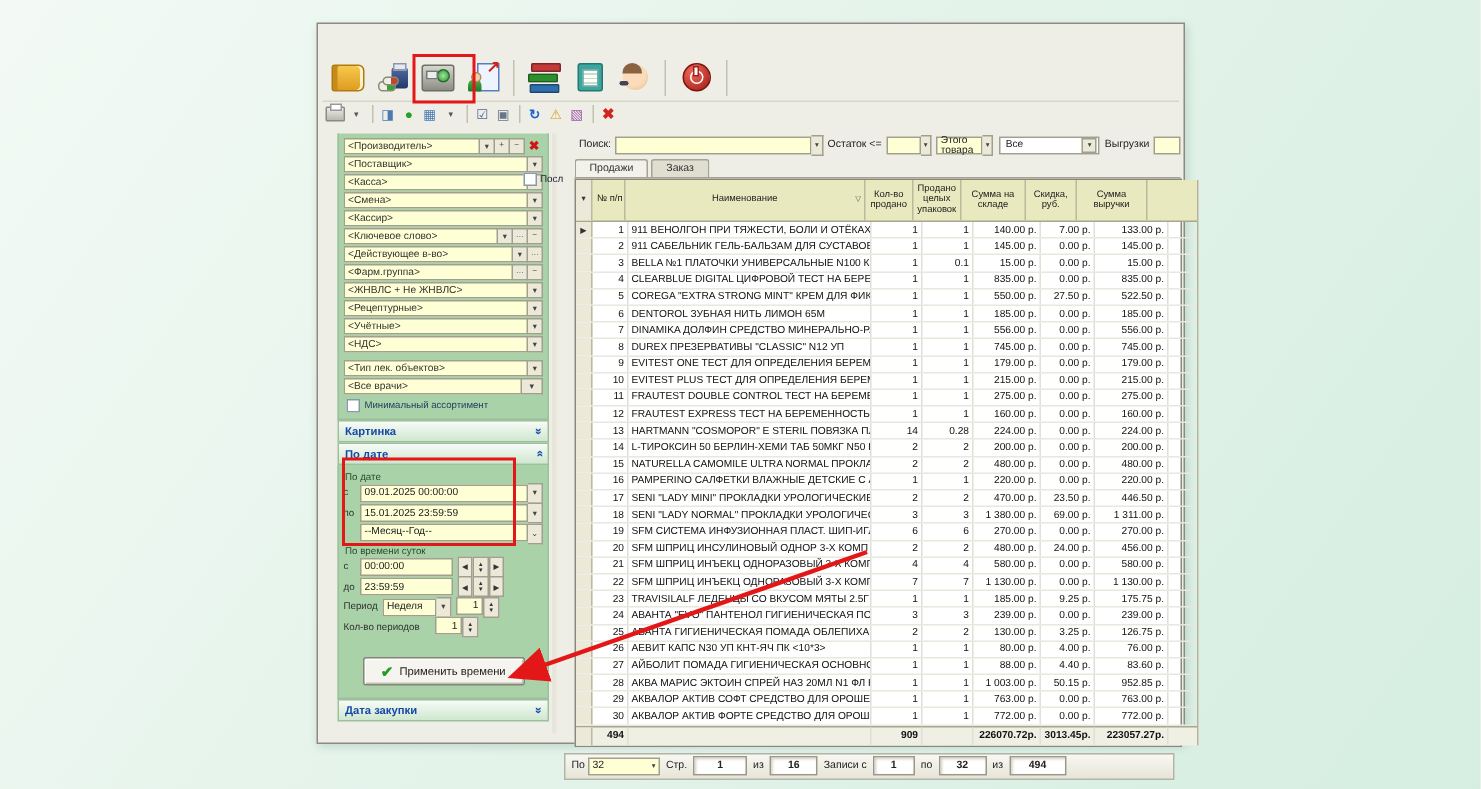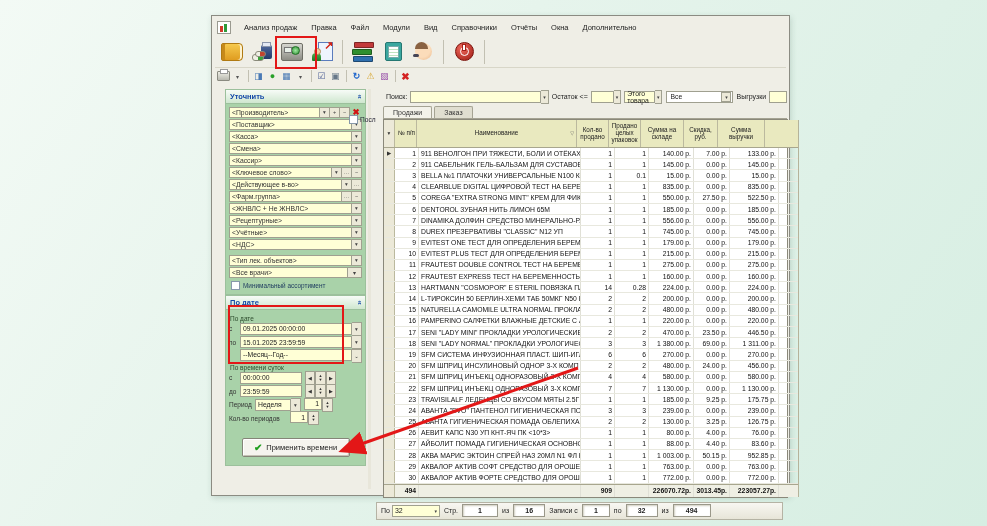--- a/index.html
+++ b/index.html
@@ -119,24 +119,20 @@
   .r1{left:275px;top:36px;width:38px;height:29px;}
   .r2{left:228px;top:305px;width:112px;height:55px;}
   svg.annot{position:absolute;left:0;top:0;width:987px;height:526px;z-index:70;pointer-events:none;}
 </style>
 </head>
 <body>
 
 <div class="desktop">
   <div class="window">
 
-    <div class="menubar">
-      <span class="appicon"></span>
-      <span id="menu-items"><span class="menu-item">Анализ продаж</span><span class="menu-item">Правка</span><span class="menu-item">Файл</span><span class="menu-item">Модули</span><span class="menu-item">Вид</span><span class="menu-item">Справочники</span><span class="menu-item">Отчёты</span><span class="menu-item">Окна</span><span class="menu-item">Дополнительно</span></span>
-    </div>
 
     <div class="toolbar1" id="toolbar1">
         <span class="tbtn">
           <span class="ic-book"></span>
         </span>
         <span class="tbtn">
           <span class="ic-meds">
             <span class="jar"></span>
             <span class="pill"></span>
             <span class="pill2"></span>
@@ -194,24 +190,20 @@
       </div>
 
     <div class="splitter"></div>
 
     <div class="posl">
       <span class="cb"></span>
       <span>Посл</span>
     </div>
 
     <div class="sidebar">
-      <div class="panel-h">
-        <span>Уточнить</span>
-        <span class="chev">»</span>
-      </div>
       <div class="panel-b" id="filters">
           <div class="f-row">
             <span class="f-field">&lt;Производитель&gt;</span>
             <span class="f-btn">▾</span>
             <span class="f-btn">+</span>
             <span class="f-btn">−</span>
             <span class="f-btn clear">✖</span>
           </div>
           <div class="f-row">
             <span class="f-field">&lt;Поставщик&gt;</span>
@@ -269,20 +261,24 @@
           <div class="f-row">
             <span class="f-field">&lt;Все врачи&gt;</span>
             <span class="f-btn wide">▾</span>
           </div>
           <div class="cbrow">
             <span class="cb"></span>
             <span>Минимальный ассортимент</span>
           </div>
         </div>
 
+      <div class="panel-h">
+        <span>Картинка</span>
+        <span class="chev down">»</span>
+      </div>
 
       <div class="panel-h">
         <span>По дате</span>
         <span class="chev">»</span>
       </div>
       <div class="panel-b">
         <div class="dgroup-label">По дате</div>
         <div class="d-row">
           <span class="d-lab">с</span>
           <span class="d-field">09.01.2025 00:00:00</span>
@@ -345,20 +341,24 @@
                 <span>▼</span>
               </span>
           </span>
         </div>
         <div class="apply">
           <span class="check">✔</span>
           <span>Применить времени</span>
         </div>
       </div>
 
+      <div class="panel-h">
+        <span>Дата закупки</span>
+        <span class="chev down">»</span>
+      </div>
     </div>
 
     <div class="main">
       <div class="searchrow">
         <span class="slabel">Поиск:</span>
         <span class="sfield" style="width:160px;"></span>
         <span class="sdrop">▾</span>
         <span class="slabel">Остаток &lt;=</span>
         <span class="sfield" style="width:22px;"></span>
         <span class="sdrop">▾</span>

